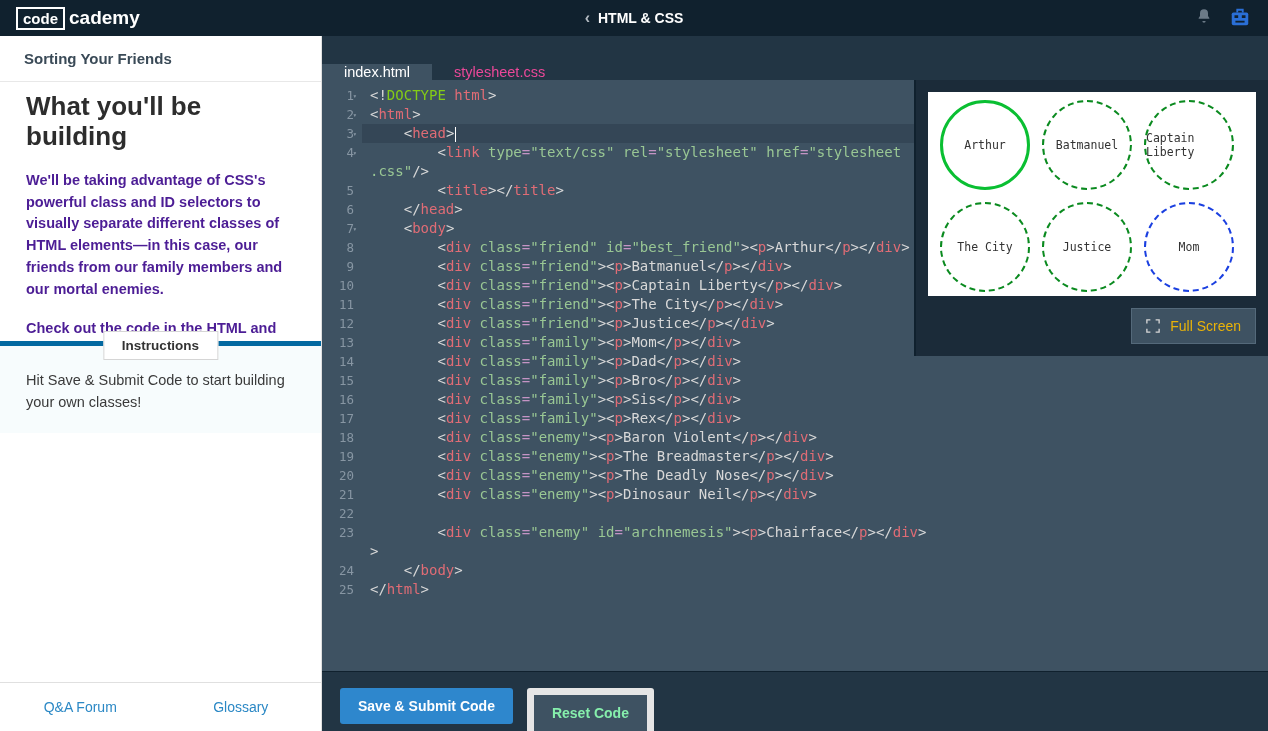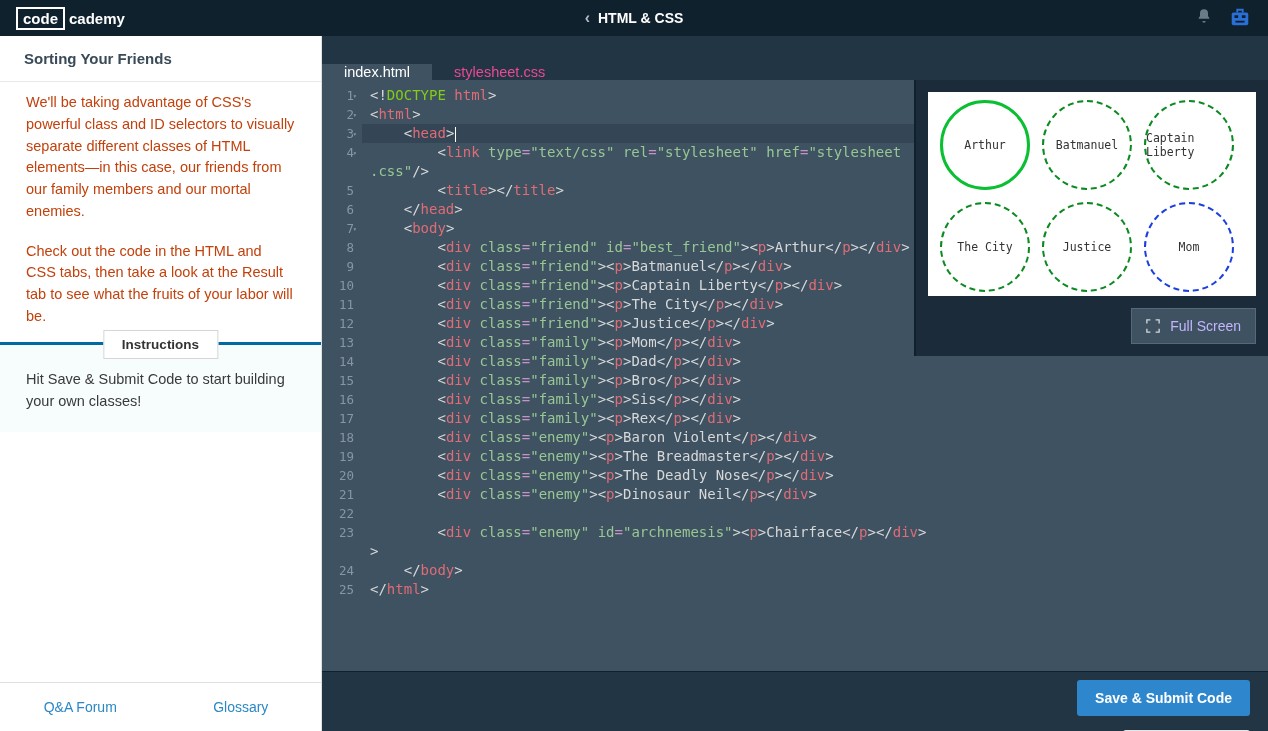--- a/index.html
+++ b/index.html
@@ -1,34 +1,34 @@
 <!DOCTYPE html>
 <html><head>
 <meta charset="utf-8">
 <style>
 * { box-sizing: border-box; margin: 0; padding: 0; }
 body { font-family: Arial, Helvetica, sans-serif; background: #fff; overflow: hidden; }
 .app { width: 1268px; height: 731px; display: flex; flex-direction: column; }
 .topbar { height: 36px; background: #10212e; display: flex; align-items: center; padding: 0 16px; position: relative; }
 .logo { display: flex; align-items: center; gap: 4px; }
 .logo-box { border: 2px solid #fff; padding: 1px 5px; color: #fff; font-weight: bold; font-size: 15px; }
-.logo-text { color: #fff; font-weight: bold; font-size: 15px; letter-spacing: 0px; }
+.logo-text { color: #fff; font-weight: bold; font-size: 19px; letter-spacing: 0px; }
 .breadcrumb { position: absolute; left: 50%; transform: translateX(-50%); color: #fff; font-weight: bold; font-size: 14px; display: flex; align-items: center; gap: 8px; }
 .breadcrumb-arrow { color: #b5bcc3; font-size: 16px; }
 .topbar-icons { margin-left: auto; display: flex; align-items: center; gap: 16px; }
 .bell-icon svg { width: 16px; height: 16px; }
 .badge-icon { width: 24px; height: 24px; display: flex; align-items: center; justify-content: center; }
 
 .main { flex: 1; display: flex; min-height: 0; }
 .sidebar { width: 322px; background: #fff; border-right: 1px solid #e0e0e0; display: flex; flex-direction: column; }
 .sidebar-header { padding: 14px 24px; font-size: 15px; color: #3a4a57; font-weight: bold; }
 .sidebar-body { padding: 10px 26px 0 26px; flex: 1; overflow: auto; border-top: 1px solid #e8e8e8; }
 .sidebar-title { font-size: 26px; font-weight: bold; color: #2d2d2d; margin-bottom: 18px; line-height: 1.15; }
-.sidebar-p { font-size: 14.5px; color: #c2410c; line-height: 1.5; margin-bottom: 18px; }
-.instructions-wrap { border-top: 3px solid #0369a1; background: #f7fcfd; position: relative; padding-top: 24px; }
+.sidebar-p { font-size: 14.5px; color: #4c1d95; line-height: 1.5; margin-bottom: 18px; font-weight: bold; }
+.instructions-wrap { border-top: 5px solid #0369a1; background: #f7fcfd; position: relative; padding-top: 24px; }
 .instructions-tab { position: absolute; top: -15px; left: 50%; transform: translateX(-50%); background: #fff; border: 1px solid #d5d5d5; padding: 6px 18px; font-size: 13.5px; font-weight: bold; color: #333; }
 .instructions-text { padding: 0 26px 20px 26px; font-size: 14.5px; color: #3a3a3a; line-height: 1.5; }
 .sidebar-footer { border-top: 1px solid #e0e0e0; display: flex; }
 .sidebar-footer a { flex: 1; text-align: center; padding: 16px 0; color: #2b88c5; font-size: 14px; text-decoration: none; }
 
 .editor-area { flex: 1; background: #1b2b39; display: flex; flex-direction: column; position: relative; }
 .tabs { display: flex; height: 44px; align-items: flex-end; background: #223544; }
 .tab { padding: 0 22px; display: flex; align-items: center; color: #ec4899; font-size: 14.5px; cursor: pointer; }
 .tab.active { background: #3e5262; color: #fff; }
 .editor { flex: 1; background: #3e5262; position: relative; font-family: Consolas, Menlo, monospace; font-size: 14px; padding-top: 6px; overflow: hidden; }
@@ -40,33 +40,33 @@
 .hl-row { background: #344656; }
 .t-doctype { color: #84cc16; }
 .t-tag { color: #e06c75; }
 .t-bracket { color: #d8d8d8; }
 .t-attr { color: #99c794; }
 .t-val { color: #99c794; }
 .t-eq { color: #c594c5; }
 .t-text { color: #d8d8d8; }
 .cursor { display: inline-block; width: 1px; height: 15px; background: #fff; vertical-align: middle; margin-left: 1px; }
 
-.action-bar { height: 60px; background: #223544; display: flex; align-items: flex-end; padding: 8px 18px; gap: 14px; border-top: 1px solid #10212e; flex-direction: column; }
+.action-bar { height: 60px; background: #223544; display: flex; align-items: flex-start; padding: 16px 18px; gap: 14px; border-top: 1px solid #10212e; }
 .btn { padding: 10px 18px; border-radius: 3px; font-size: 14px; font-weight: bold; cursor: pointer; border: none; }
 .btn-primary { background: #2e87cd; color: #fff; }
 .btn-secondary { background: #3e5262; color: #86efac; border: 7px solid #e5e5e5; }
 
 .preview-panel { position: absolute; top: 0; right: 0; width: 354px; background: #1b2b39; padding: 12px; border-left: 2px solid #10212e; }
 .preview-white { background: #fff; height: 204px; overflow: hidden; padding: 8px 4px; }
 .circles { display: flex; flex-wrap: wrap; gap: 12px 12px; justify-content: flex-start; padding-left: 8px; }
 .circle { width: 90px; height: 90px; border-radius: 50%; display: flex; align-items: center; justify-content: center; font-size: 11.5px; color: #333; }
 .c-solid-green { border: 3px solid #0abf32; }
 .c-dash-green { border: 2px dashed #0a8a1f; }
 .c-dash-blue { border: 2px dashed #1a3fe0; }
-.fullscreen-btn { margin-top: 12px; float: right; background: #3e5262; border: 1px solid #54697a; color: #c4b5fd; padding: 9px 14px; font-size: 14px; display: flex; align-items: center; gap: 10px; cursor: pointer; }
+.fullscreen-btn { margin-top: 12px; float: right; background: #3e5262; border: 1px solid #54697a; color: #eab308; padding: 9px 14px; font-size: 14px; display: flex; align-items: center; gap: 10px; cursor: pointer; }
 .fs-icon { width: 14px; height: 14px; }
 </style>
 </head>
 <body>
 
 <div class="app">
   <div class="topbar">
     <div class="logo">
       <span class="logo-box">code</span>
         <span class="logo-text">cademy</span>
@@ -90,20 +90,21 @@
             <path d="M9 6 L9 3 L15 3 L15 6" fill="none" stroke="#2a6fd6" stroke-width="2"></path>
           </svg>
       </span>
     </div>
   </div>
 
   <div class="main">
     <div class="sidebar">
       <div class="sidebar-header">Sorting Your Friends</div>
       <div class="sidebar-body">
+        <h1 class="sidebar-title">What you'll be building</h1>
         <p class="sidebar-p">We'll be taking advantage of CSS's powerful class and ID selectors to visually separate different classes of HTML elements—in this case, our friends from our family members and our mortal enemies.</p>
         <p class="sidebar-p">Check out the code in the HTML and CSS tabs, then take a look at the Result tab to see what the fruits of your labor will be.</p>
       </div>
       <div class="instructions-wrap">
         <div class="instructions-tab">Instructions</div>
         <div class="instructions-text">Hit Save &amp; Submit Code to start building your own classes!</div>
       </div>
       <div style="flex:1"></div>
       <div class="sidebar-footer">
         <a>Q&amp;A Forum</a>

